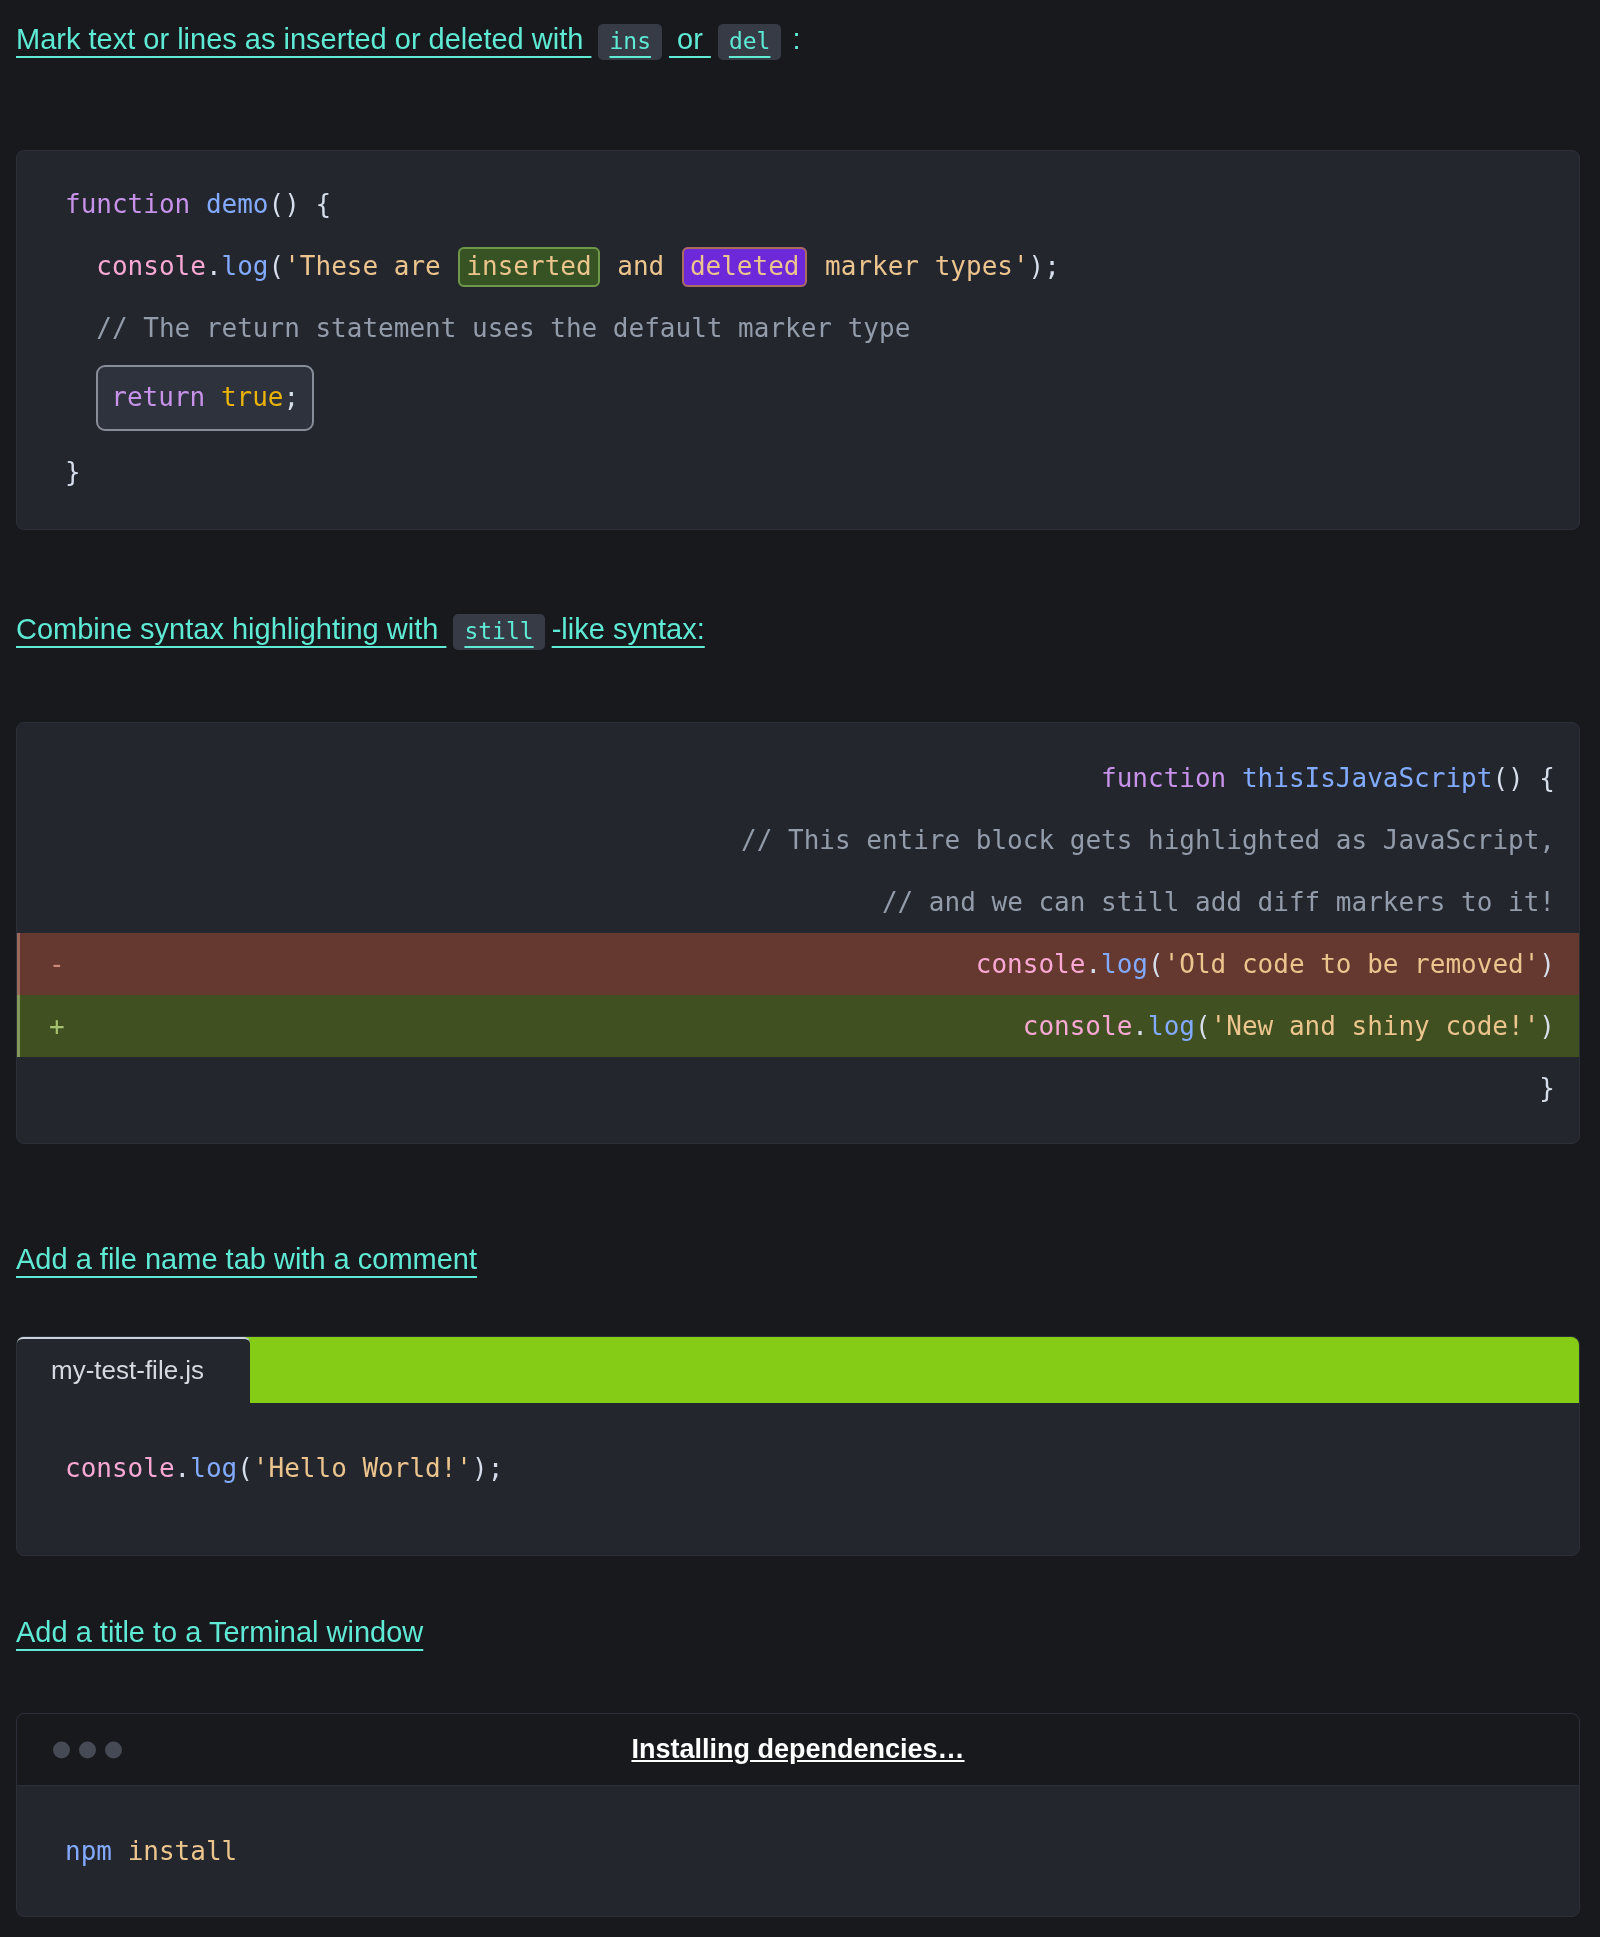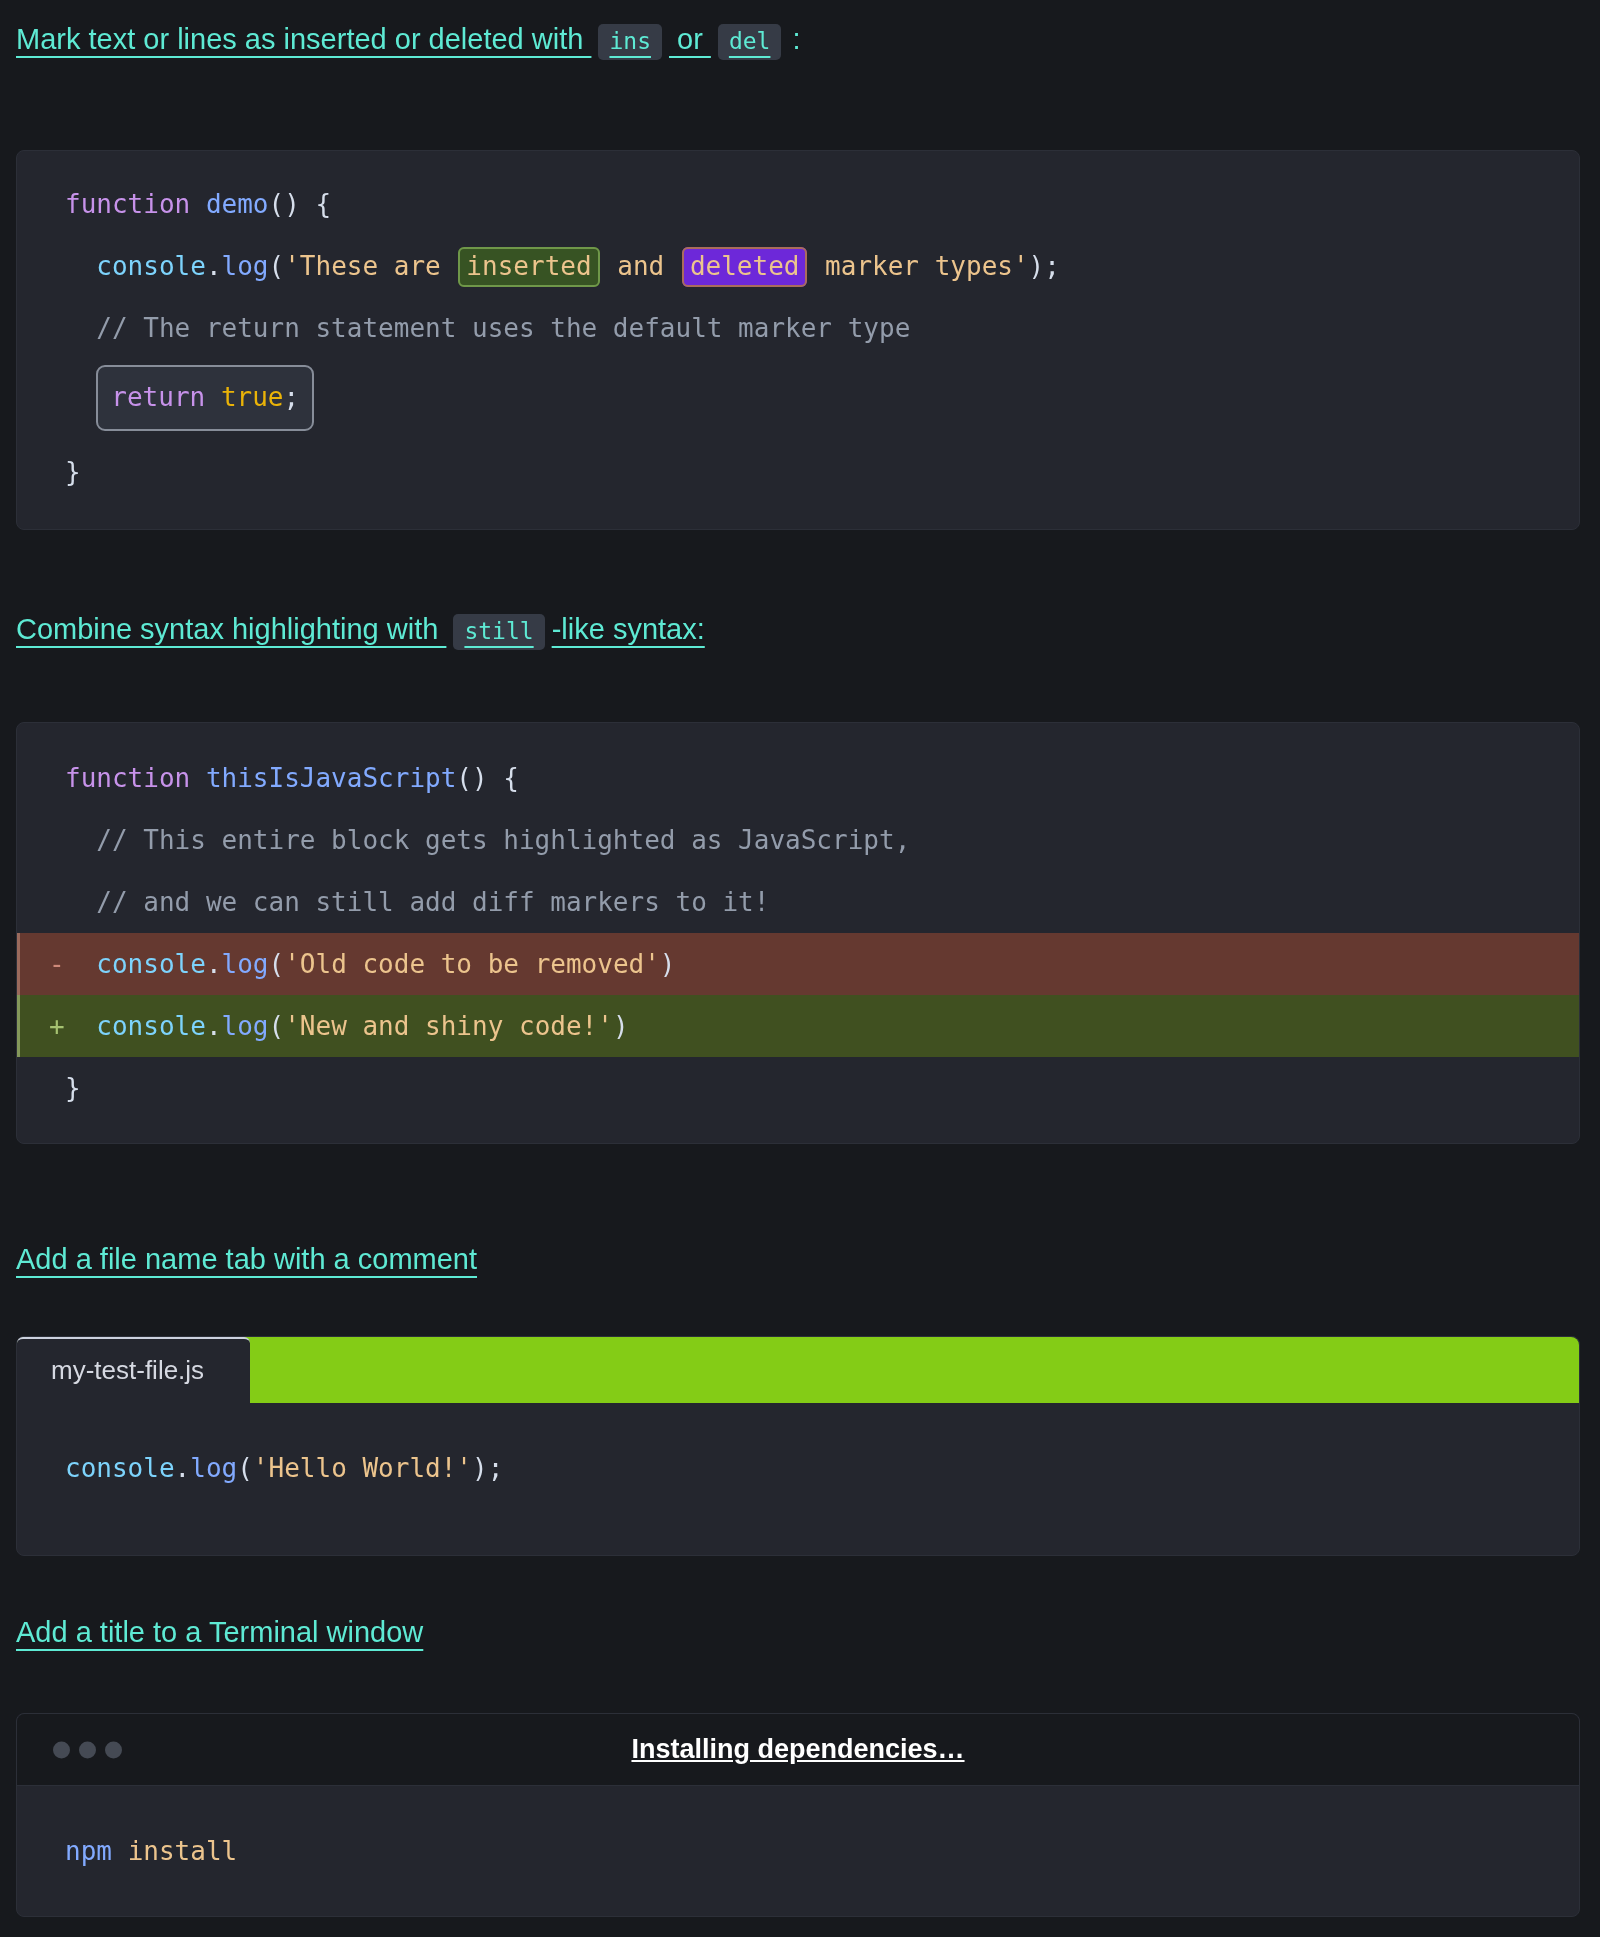--- a/index.html
+++ b/index.html
@@ -57,30 +57,30 @@
   pre.code {
     margin: 0;
     font-family: "DejaVu Sans Mono", monospace;
     font-size: 26px;
     line-height: 62px;
     color: #d6deeb;
     white-space: pre;
     overflow: hidden;
   }
   .pad-b1 { padding: 22px 0 26px; }
-  .pad-b2 { padding: 24px 0; }
+  .pad-b2 { padding: 24px 0; text-align: right; }
   .pad-b3 { padding: 34px 0 56px; }
   .pad-b4 { padding: 34px 0; }
 
   .code-line { padding: 0 24px 0 48px; position: relative; }
 
   
   .tk-kw   { color: #c792ea; }
   .tk-fn   { color: #82aaff; }
-  .tk-cls  { color: #7dd3fc; }
+  .tk-cls  { color: #f9a8d4; }
   .tk-str  { color: #ecc48d; }
   .tk-pu   { color: #d6deeb; }
   .tk-cm   { color: #939cab; }
   .tk-bool { color: #eab308; }
   .tk-plain{ color: #d6deeb; }
 
   
   .chip { border-radius: 6px; padding: 2px 6px 4px; margin: 0 2px; }
   .chip-ins { background: #375323; border: 2px solid #6f9749; }
   .chip-del { background: #6d28d9; border: 2px solid #aa6c5c; }

